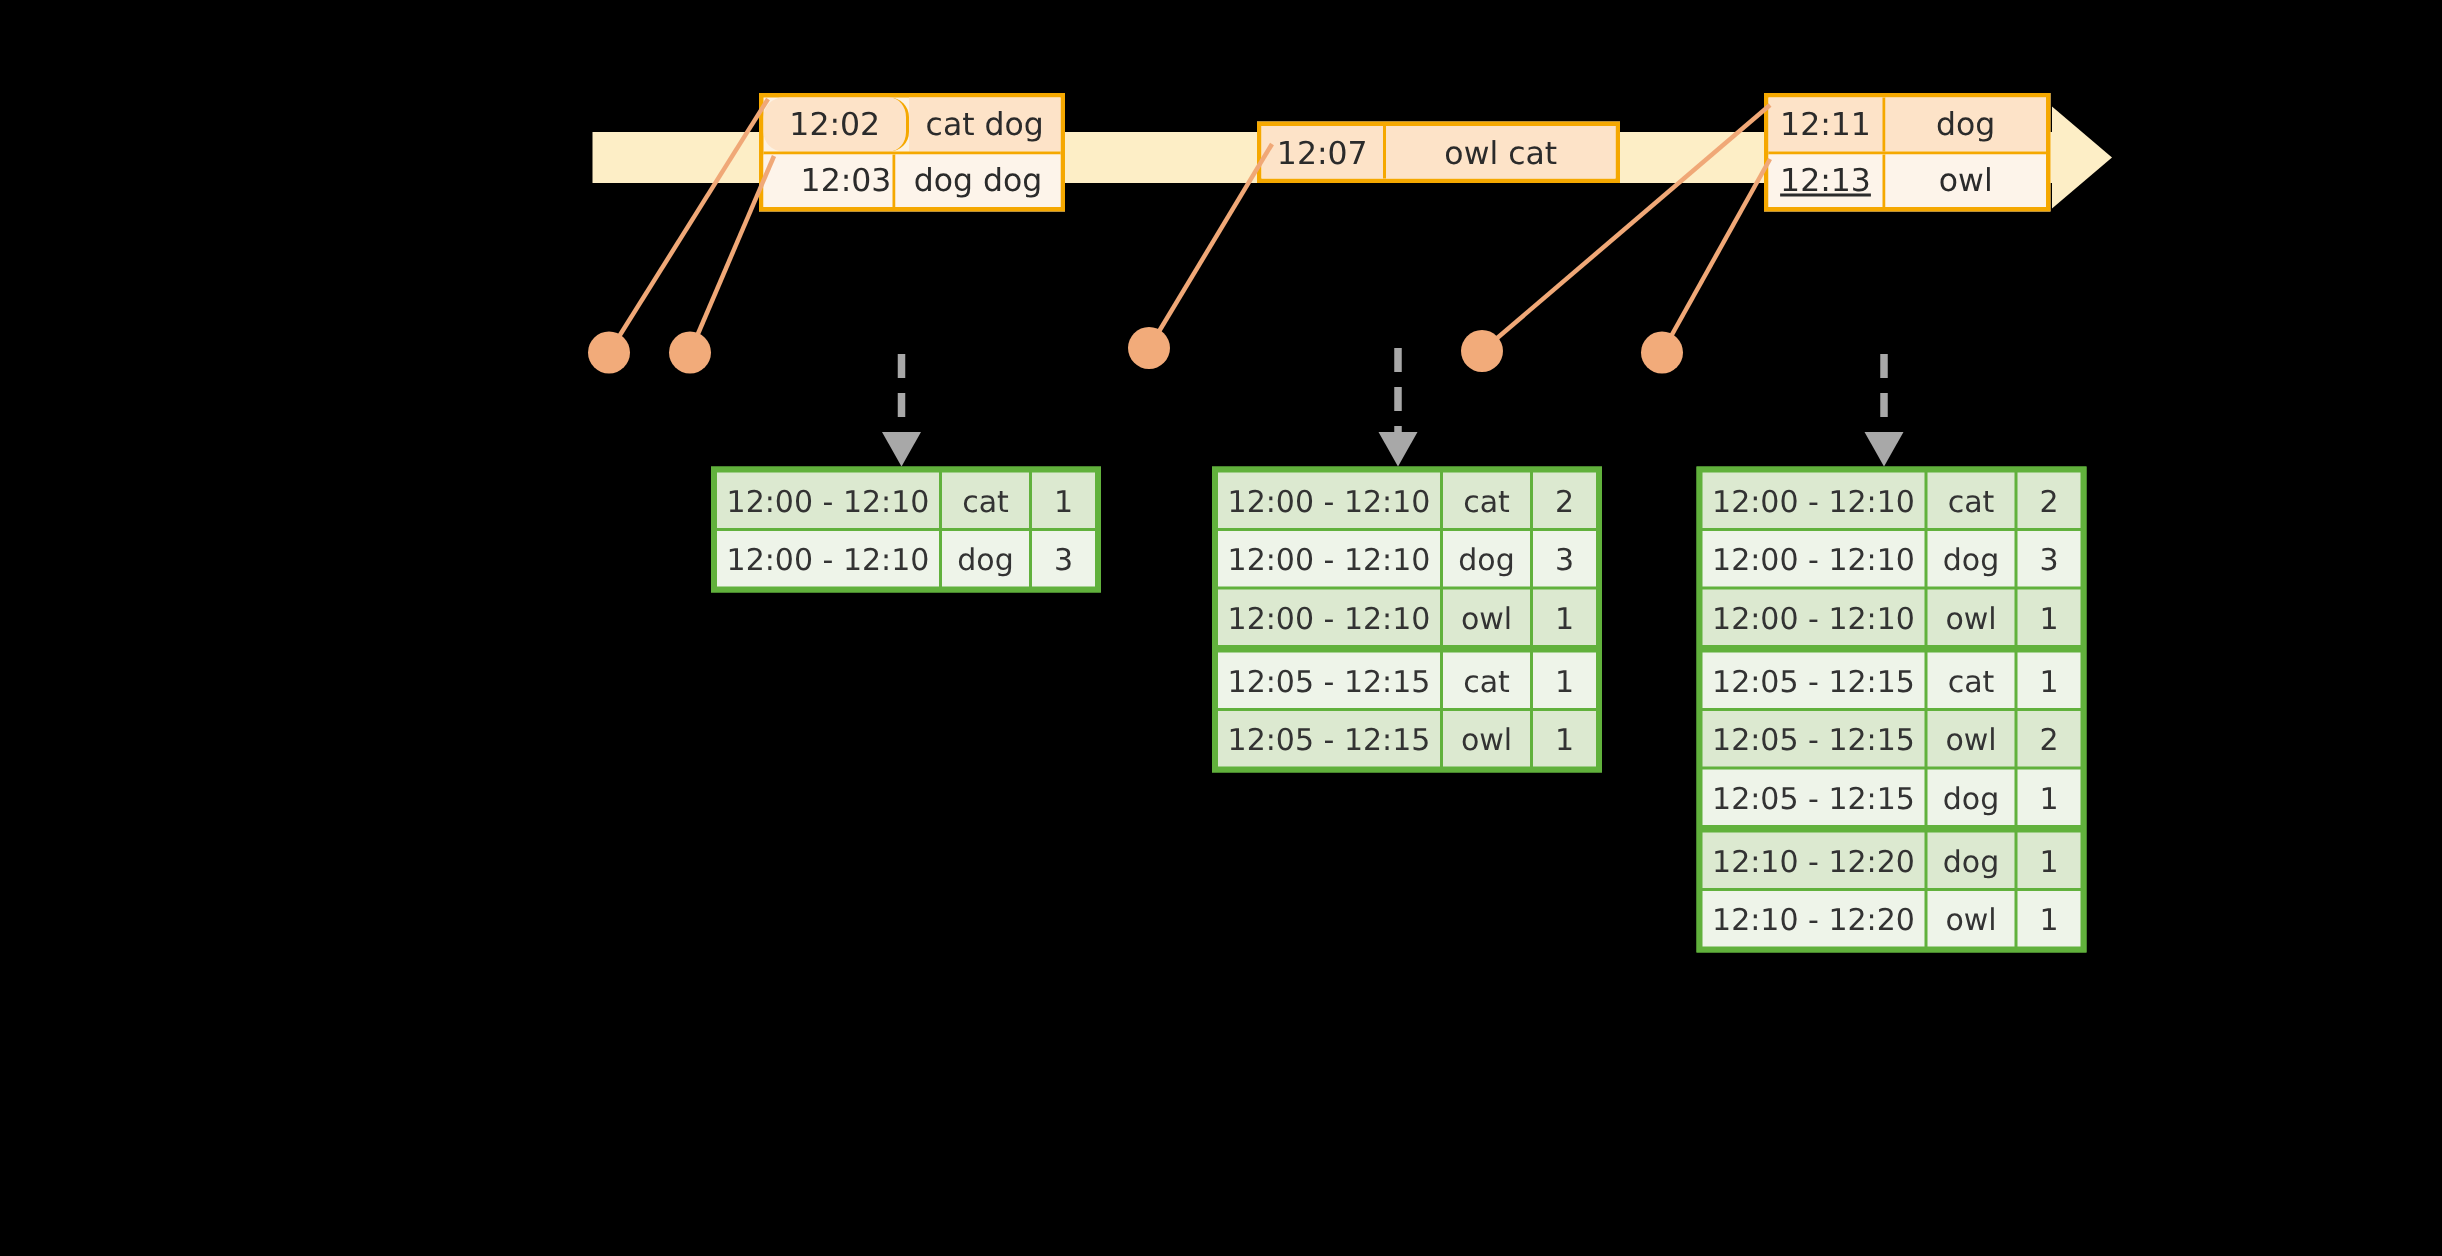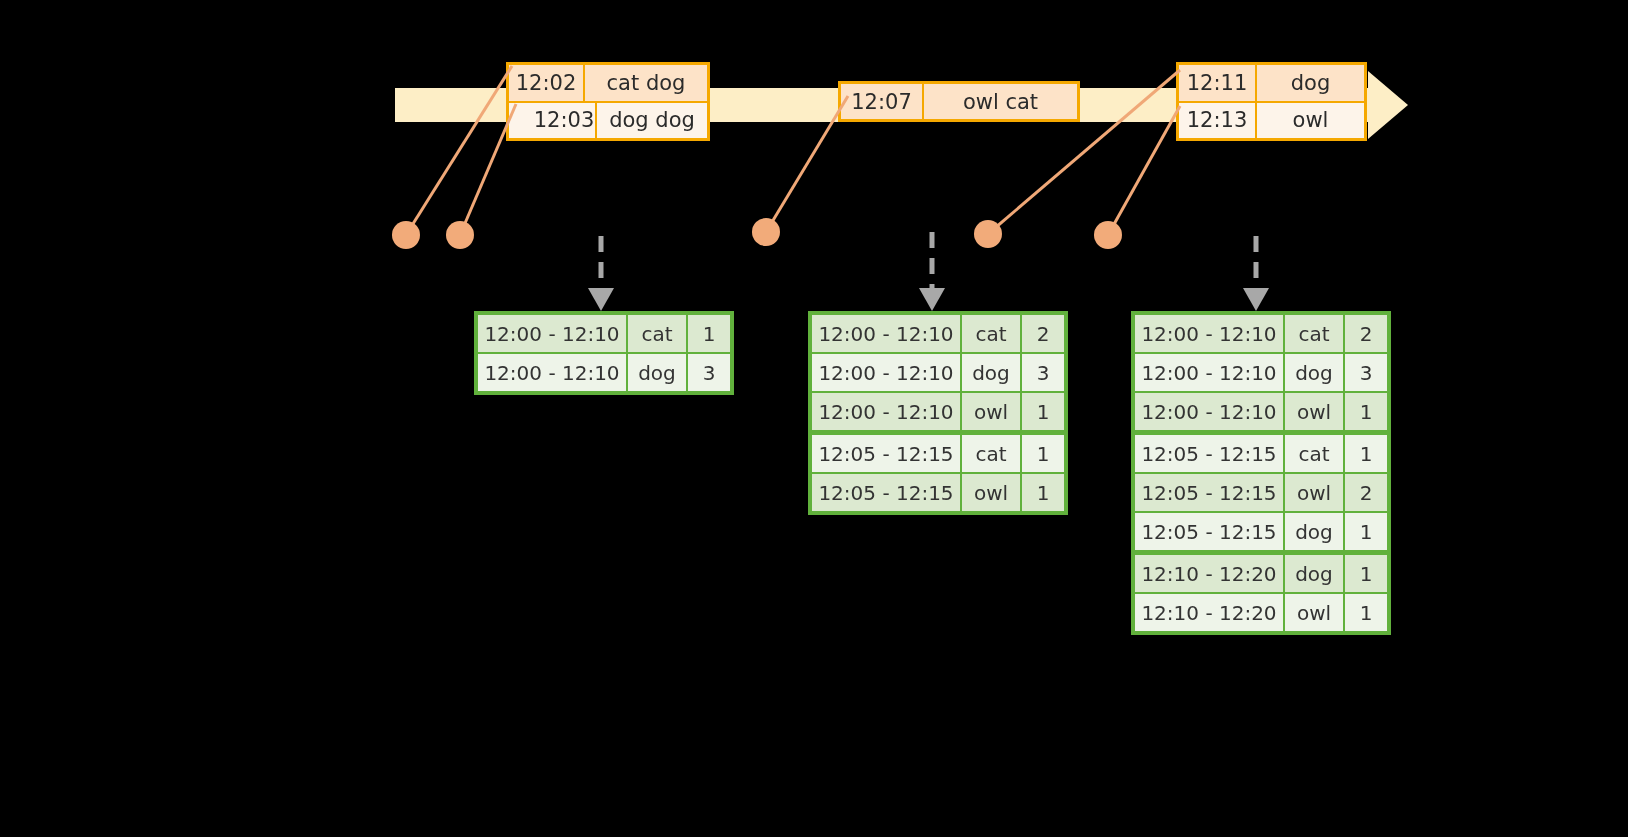--- a/index.html
+++ b/index.html
@@ -47,21 +47,21 @@
 </head>
 <body>
 
 <div id="stage">
 
   <div class="timeline-bar" style="left:395px;top:88px;width:985px;height:34px;"></div>
   <div class="timeline-arrow" style="left:1368px;top:71px;"></div>
 
   <div class="event-card" style="left:506px;top:62px;width:204px;height:79px;">
     <div class="event-row">
-      <div class="ev-time c-ev-t" style="width:76px;">12:02</div>
+      <div class="ev-time c-ev-t" style="width:97px;border-radius:13px;">12:02</div>
       <div class="ev-words">cat dog</div>
     </div>
     <div class="event-row">
       <div class="ev-time" style="width:88px;padding-left:24px;">12:03</div>
       <div class="ev-words">dog dog</div>
     </div>
   </div>
 
   <div class="event-card" style="left:838px;top:81px;width:242px;height:41px;">
     <div class="event-row">
@@ -69,21 +69,21 @@
       <div class="ev-words">owl cat</div>
     </div>
   </div>
 
   <div class="event-card" style="left:1176px;top:62px;width:191px;height:79px;">
     <div class="event-row">
       <div class="ev-time" style="width:78px;">12:11</div>
       <div class="ev-words">dog</div>
     </div>
     <div class="event-row">
-      <div class="ev-time" style="width:78px;">12:13</div>
+      <div class="ev-time" style="width:78px;text-decoration:underline;">12:13</div>
       <div class="ev-words">owl</div>
     </div>
   </div>
 
   <svg id="wires" viewBox="0 0 1628 837" xmlns="http://www.w3.org/2000/svg">
     <g stroke="#f0a877" stroke-width="3" fill="none">
       <line x1="406" y1="235" x2="512" y2="66"></line>
       <line x1="460" y1="235" x2="516" y2="104"></line>
       <line x1="766" y1="232" x2="848" y2="96"></line>
       <line x1="988" y1="234" x2="1180" y2="70"></line>

